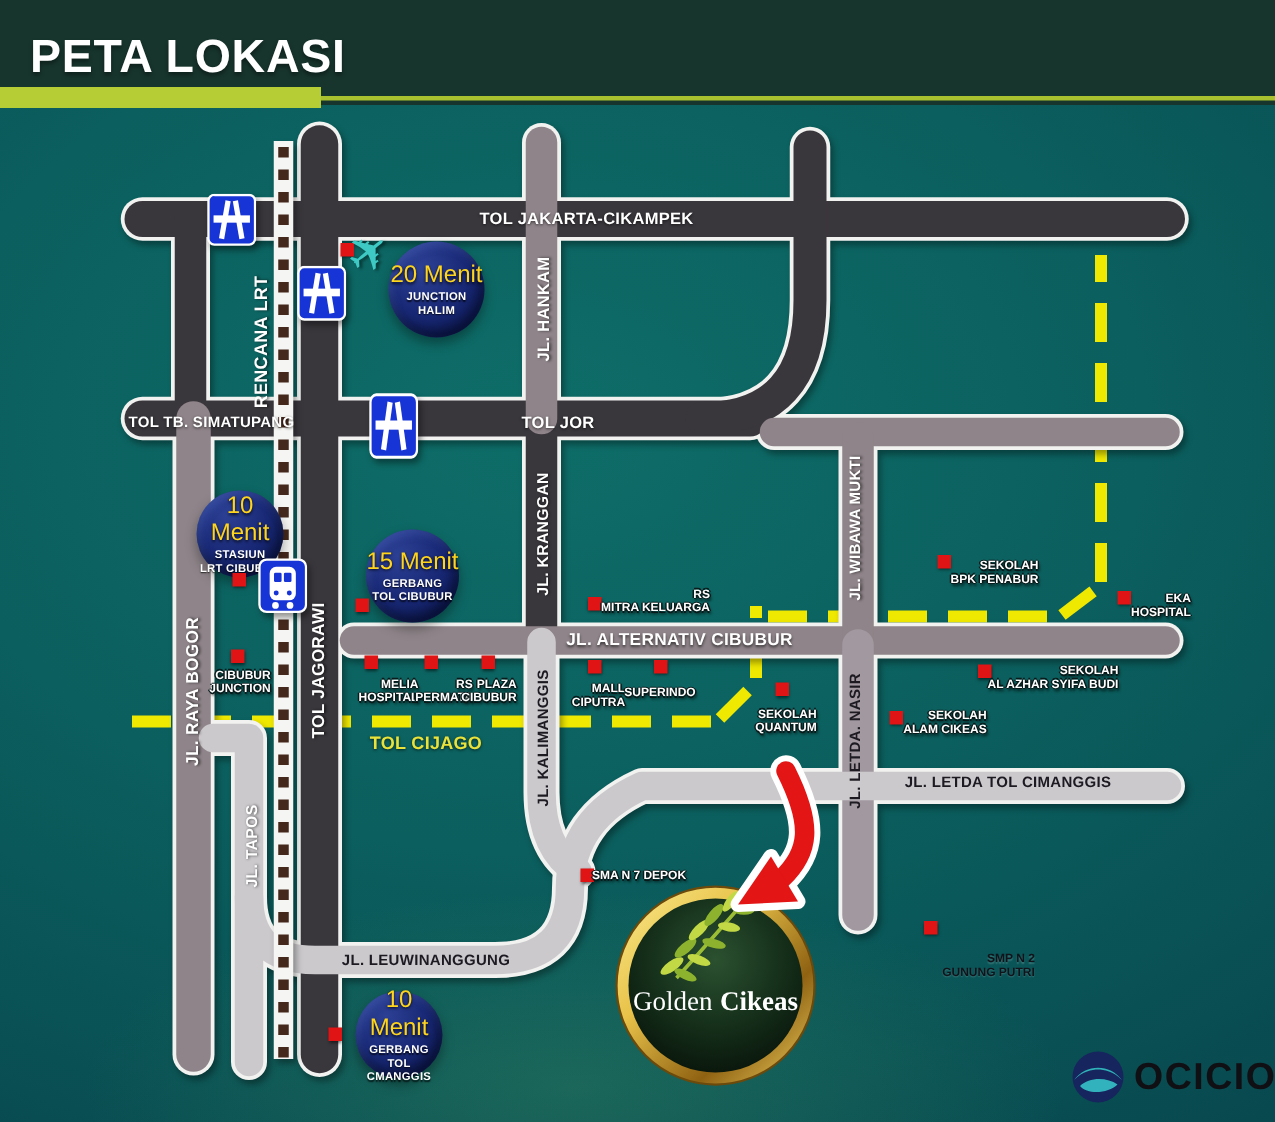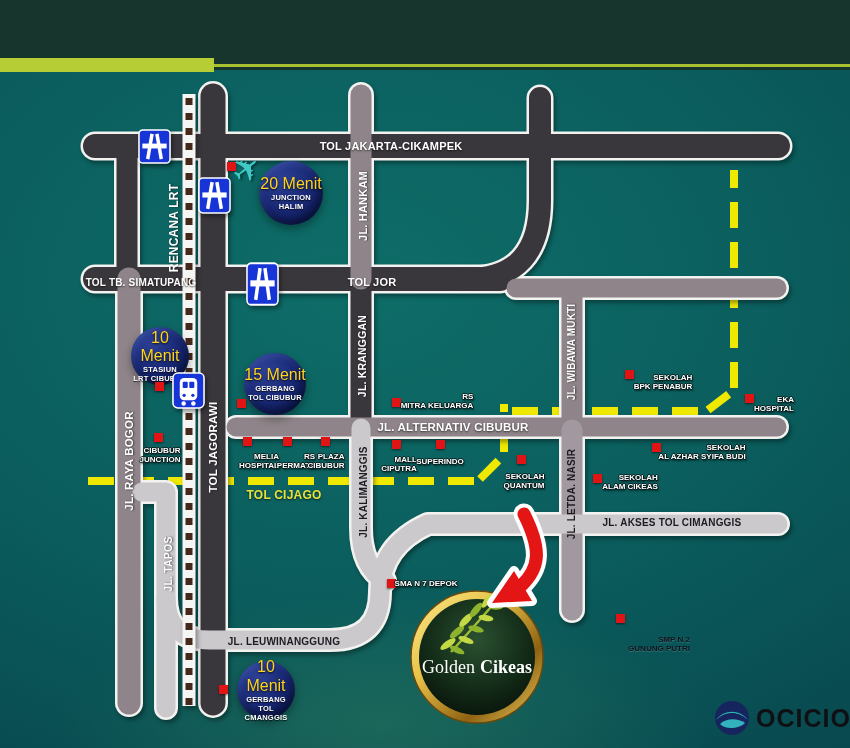--- a/index.html
+++ b/index.html
@@ -144,41 +144,42 @@
 
     <g>
       <path d="M524,514 C542,550 540,568 521,586" stroke="#ffffff" stroke-width="21" fill="none" stroke-linecap="round"></path>
       <polygon points="492,603 514,571 532,601" fill="#ffffff" stroke="#ffffff" stroke-width="10" stroke-linejoin="round"></polygon>
       <path d="M524,514 C542,550 540,568 521,586" stroke="#e31515" stroke-width="13" fill="none" stroke-linecap="round"></path>
       <polygon points="492,603 514,571 532,601" fill="#e31515"></polygon>
     </g>
   </svg>
 
   <div id="header">
+    <div id="page-title">PETA LOKASI</div>
     <div id="accent-bar"></div>
     <div id="accent-line"></div>
   </div>
 
   <div id="overlay">
       <div class="rlabel sh" style="left: 391px; top: 146px; color: rgb(255, 255, 255); font-size: 11px; transform: translate(-50%, -50%) rotate(0deg);">TOL JAKARTA-CIKAMPEK</div>
       <div class="rlabel sh" style="left: 141px; top: 282px; color: rgb(255, 255, 255); font-size: 10px; transform: translate(-50%, -50%) rotate(0deg);">TOL TB. SIMATUPANG</div>
       <div class="rlabel sh" style="left: 372px; top: 282px; color: rgb(255, 255, 255); font-size: 11px; transform: translate(-50%, -50%) rotate(0deg);">TOL JOR</div>
       <div class="rlabel sh" style="left: 174px; top: 228px; color: rgb(255, 255, 255); font-size: 12px; transform: translate(-50%, -50%) rotate(-90deg);">RENCANA LRT</div>
       <div class="rlabel sh" style="left: 363px; top: 206px; color: rgb(255, 255, 255); font-size: 11px; transform: translate(-50%, -50%) rotate(-90deg);">JL. HANKAM</div>
       <div class="rlabel sh" style="left: 362px; top: 356px; color: rgb(255, 255, 255); font-size: 10.5px; transform: translate(-50%, -50%) rotate(-90deg);">JL. KRANGGAN</div>
       <div class="rlabel sh" style="left: 129px; top: 461px; color: rgb(255, 255, 255); font-size: 11.5px; transform: translate(-50%, -50%) rotate(-90deg);">JL. RAYA BOGOR</div>
       <div class="rlabel sh" style="left: 213px; top: 447px; color: rgb(255, 255, 255); font-size: 11.5px; transform: translate(-50%, -50%) rotate(-90deg);">TOL JAGORAWI</div>
       <div class="rlabel sh" style="left: 571px; top: 352px; color: rgb(255, 255, 255); font-size: 10px; transform: translate(-50%, -50%) rotate(-90deg);">JL. WIBAWA MUKTI</div>
       <div class="rlabel sh" style="left: 453px; top: 427px; color: rgb(255, 255, 255); font-size: 11.5px; transform: translate(-50%, -50%) rotate(0deg);">JL. ALTERNATIV CIBUBUR</div>
       <div class="rlabel" style="left: 363px; top: 492px; color: rgb(29, 26, 34); font-size: 10px; transform: translate(-50%, -50%) rotate(-90deg);">JL. KALIMANGGIS</div>
       <div class="rlabel" style="left: 571px; top: 494px; color: rgb(29, 26, 34); font-size: 10px; transform: translate(-50%, -50%) rotate(-90deg);">JL. LETDA. NASIR</div>
       <div class="rlabel sh" style="left: 284px; top: 495px; color: rgb(232, 226, 58); font-size: 12px; transform: translate(-50%, -50%) rotate(0deg);">TOL CIJAGO</div>
       <div class="rlabel sh" style="left: 168px; top: 564px; color: rgb(255, 255, 255); font-size: 10.5px; transform: translate(-50%, -50%) rotate(-90deg);">JL. TAPOS</div>
       <div class="rlabel" style="left: 284px; top: 641px; color: rgb(29, 26, 34); font-size: 10px; transform: translate(-50%, -50%) rotate(0deg);">JL. LEUWINANGGUNG</div>
-      <div class="rlabel" style="left: 672px; top: 522px; color: rgb(29, 26, 34); font-size: 10px; transform: translate(-50%, -50%) rotate(0deg);">JL. AKSES TOL CIMANGGIS</div>
+      <div class="rlabel" style="left: 672px; top: 522px; color: rgb(29, 26, 34); font-size: 10px; transform: translate(-50%, -50%) rotate(0deg);">JL. LETDA TOL CIMANGGIS</div>
       <div class="badge" style="left: 259px; top: 161px; width: 64px; height: 64px;">
         <div class="badge-min">20 Menit</div>
         <div class="badge-ln">JUNCTION</div>
         <div class="badge-ln">HALIM</div>
       </div>
       <div class="badge" style="left: 131px; top: 327px; width: 58px; height: 58px;">
         <div class="badge-min">10 Menit</div>
         <div class="badge-ln">STASIUN</div>
         <div class="badge-ln">LRT CIBUBUR</div>
       </div>

